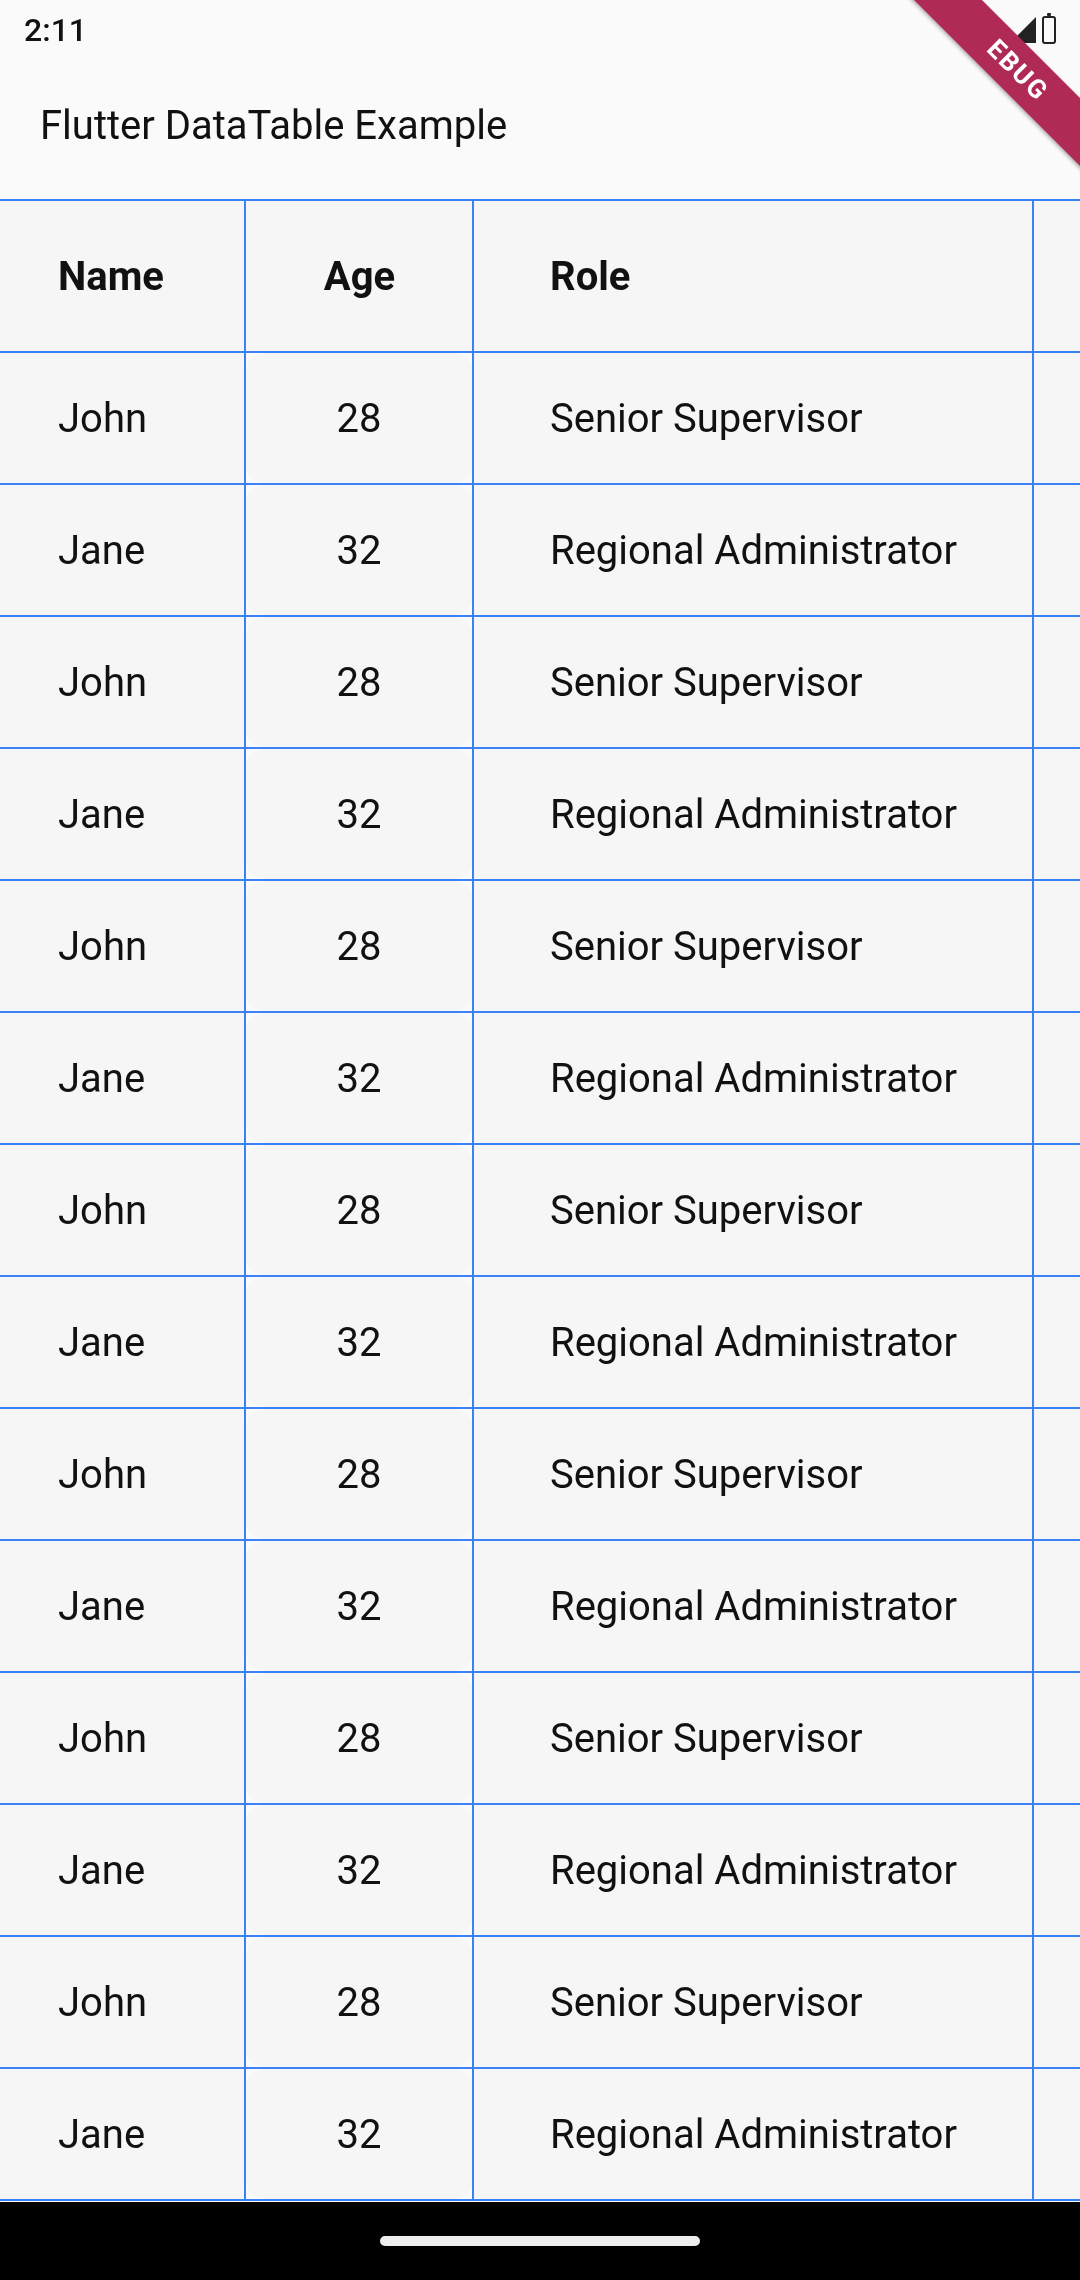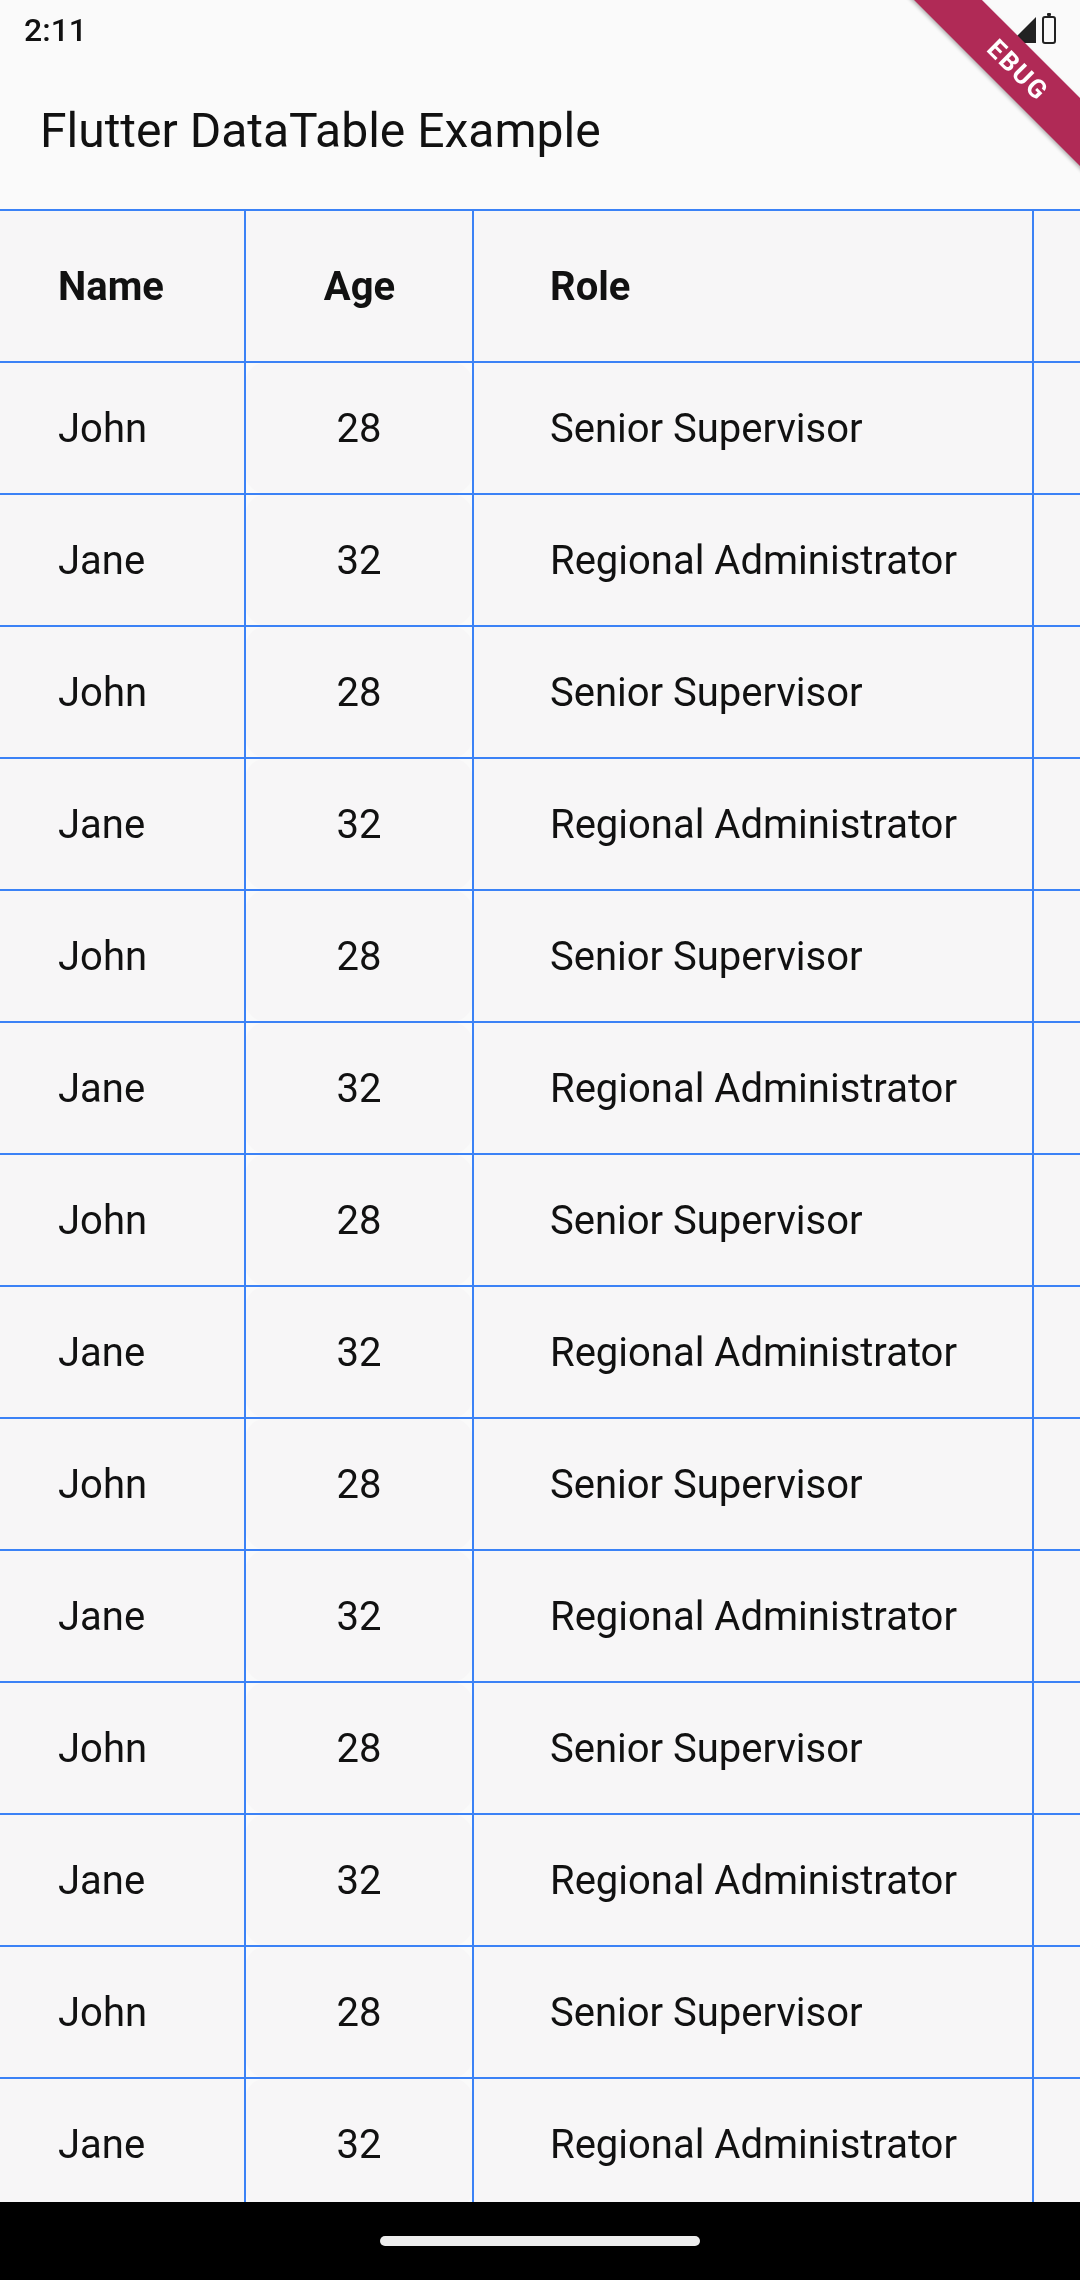--- a/index.html
+++ b/index.html
@@ -20,21 +20,21 @@
       font-size: 32px;
       color: #111;
       font-weight: 500;
     }
     .status-right { display: flex; align-items: center; gap: 6px; }
     .wifi { width: 0; height: 0; border-left: 15px solid transparent; border-right: 15px solid transparent; border-bottom: 22px solid #222; border-radius: 3px; }
     .sig { width: 0; height: 0; border-left: 26px solid transparent; border-bottom: 26px solid #222; }
     .bat { width: 14px; height: 28px; border: 2px solid #222; border-radius: 3px; position: relative; }
     .bat::before { content:""; position:absolute; top:-5px; left:3px; width:4px; height:3px; background:#222; border-radius:1px; }
     .page-title {
-      font-size: 48px;
+      font-size: 40px;
       font-weight: 400;
       color: #111;
       padding: 42px 40px 50px;
     }
     .table-wrap {
       position: relative;
       left: -2px;
       width: 1084px;
     }
     table { border-collapse: collapse; width: 100%; table-layout: fixed; }

